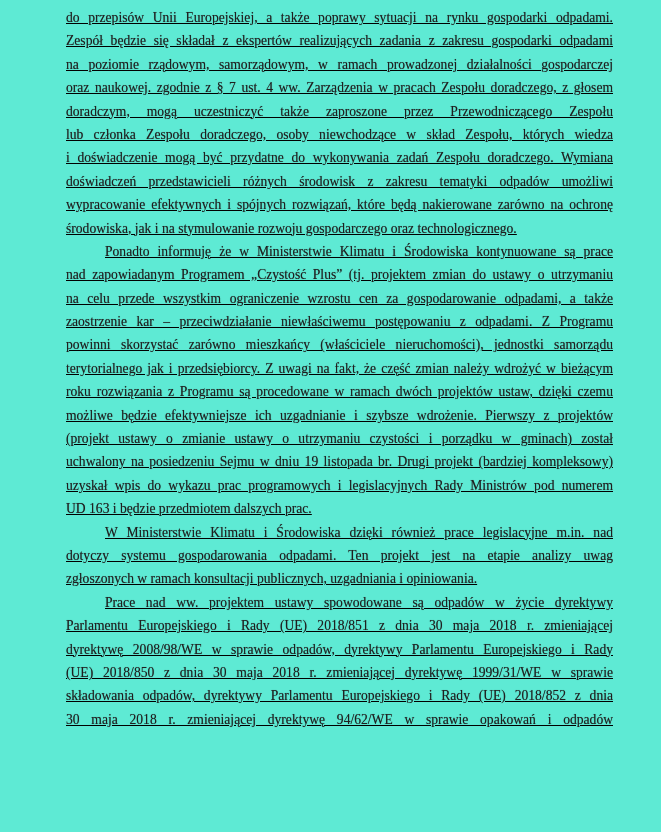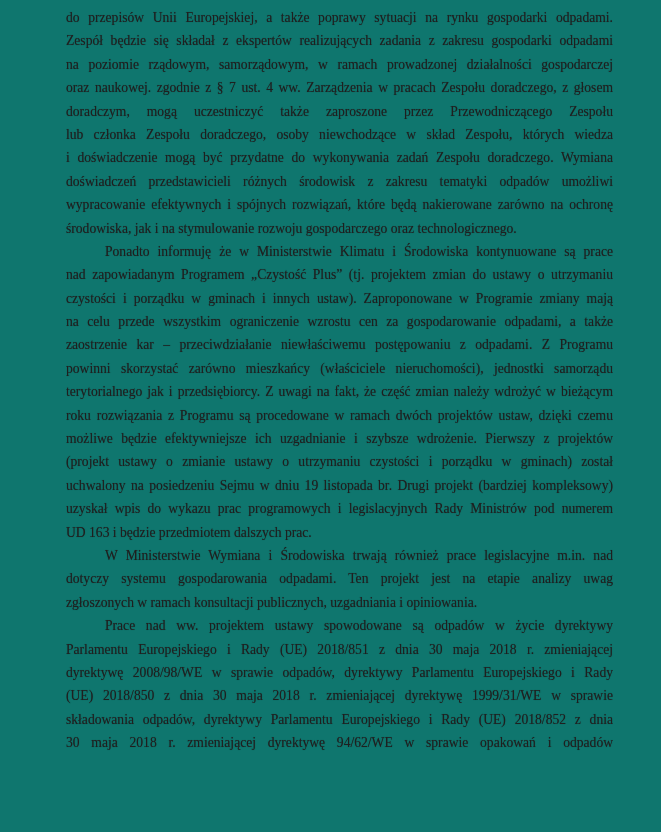--- a/index.html
+++ b/index.html
@@ -36,51 +36,50 @@
   .line.last-left {
     text-align-last: left;
   }
   .line.indent {
     text-indent: 39px;
   }
 </style>
 </head>
 <body>
 
-<div class="page" style="background: #0f766e;">
+<div class="page" style="background: #5eead4; text-decoration: underline;">
   <div class="doc" style="color: rgb(31, 31, 31);">
       <div>
         <div class="line">do przepisów Unii Europejskiej, a także poprawy sytuacji na rynku gospodarki odpadami.</div>
         <div class="line">Zespół będzie się składał z ekspertów realizujących zadania z zakresu gospodarki odpadami</div>
         <div class="line">na poziomie rządowym, samorządowym, w ramach prowadzonej działalności gospodarczej</div>
         <div class="line">oraz naukowej. zgodnie z § 7 ust. 4 ww. Zarządzenia w pracach Zespołu doradczego, z głosem</div>
         <div class="line">doradczym, mogą uczestniczyć także zaproszone przez Przewodniczącego Zespołu</div>
         <div class="line">lub członka Zespołu doradczego, osoby niewchodzące w skład Zespołu, których wiedza</div>
         <div class="line">i doświadczenie mogą być przydatne do wykonywania zadań Zespołu doradczego. Wymiana</div>
         <div class="line">doświadczeń przedstawicieli różnych środowisk z zakresu tematyki odpadów umożliwi</div>
         <div class="line">wypracowanie efektywnych i spójnych rozwiązań, które będą nakierowane zarówno na ochronę</div>
         <div class="line last-left">środowiska, jak i na stymulowanie rozwoju gospodarczego oraz technologicznego.</div>
       </div>
       <div>
         <div class="line indent">Ponadto  informuję że w Ministerstwie Klimatu i Środowiska kontynuowane są prace</div>
         <div class="line">nad zapowiadanym Programem „Czystość Plus” (tj. projektem zmian do ustawy o utrzymaniu</div>
-        <div class="line">czystości  i porządku w gminach i innych ustaw). Zaproponowane w Programie zmiany mają</div>
         <div class="line">na celu przede wszystkim ograniczenie wzrostu cen za gospodarowanie odpadami, a także</div>
         <div class="line">zaostrzenie kar – przeciwdziałanie niewłaściwemu postępowaniu z odpadami. Z Programu</div>
         <div class="line">powinni skorzystać zarówno mieszkańcy (właściciele nieruchomości), jednostki samorządu</div>
         <div class="line">terytorialnego jak i przedsiębiorcy. Z uwagi na fakt, że część zmian należy wdrożyć w bieżącym</div>
         <div class="line">roku rozwiązania z Programu są procedowane w ramach dwóch projektów ustaw, dzięki czemu</div>
         <div class="line">możliwe będzie efektywniejsze ich uzgadnianie i szybsze wdrożenie. Pierwszy z projektów</div>
         <div class="line">(projekt ustawy o zmianie ustawy o utrzymaniu czystości  i porządku w gminach) został</div>
         <div class="line">uchwalony na posiedzeniu Sejmu w dniu 19 listopada br. Drugi projekt (bardziej kompleksowy)</div>
         <div class="line">uzyskał wpis do wykazu prac programowych i legislacyjnych Rady Ministrów pod numerem</div>
         <div class="line last-left">UD 163 i będzie przedmiotem dalszych prac.</div>
       </div>
       <div>
-        <div class="line indent">W Ministerstwie Wymiana i Środowiska trwają również prace legislacyjne m.in. nad</div>
+        <div class="line indent">W Ministerstwie Klimatu i Środowiska dzięki również prace legislacyjne m.in. nad</div>
         <div class="line">dotyczy systemu gospodarowania odpadami. Ten projekt jest na etapie analizy uwag</div>
         <div class="line last-left">zgłoszonych w ramach konsultacji publicznych, uzgadniania i opiniowania.</div>
       </div>
       <div>
         <div class="line indent">Prace nad ww. projektem ustawy spowodowane są odpadów w życie dyrektywy</div>
         <div class="line">Parlamentu Europejskiego i Rady (UE) 2018/851 z dnia 30 maja 2018 r. zmieniającej</div>
         <div class="line">dyrektywę 2008/98/WE w sprawie odpadów, dyrektywy Parlamentu Europejskiego i Rady</div>
         <div class="line">(UE) 2018/850 z dnia 30 maja 2018 r. zmieniającej dyrektywę 1999/31/WE w sprawie</div>
         <div class="line">składowania odpadów, dyrektywy Parlamentu Europejskiego i Rady (UE) 2018/852 z dnia</div>
         <div class="line">30 maja 2018 r. zmieniającej dyrektywę 94/62/WE w sprawie opakowań i odpadów</div>

